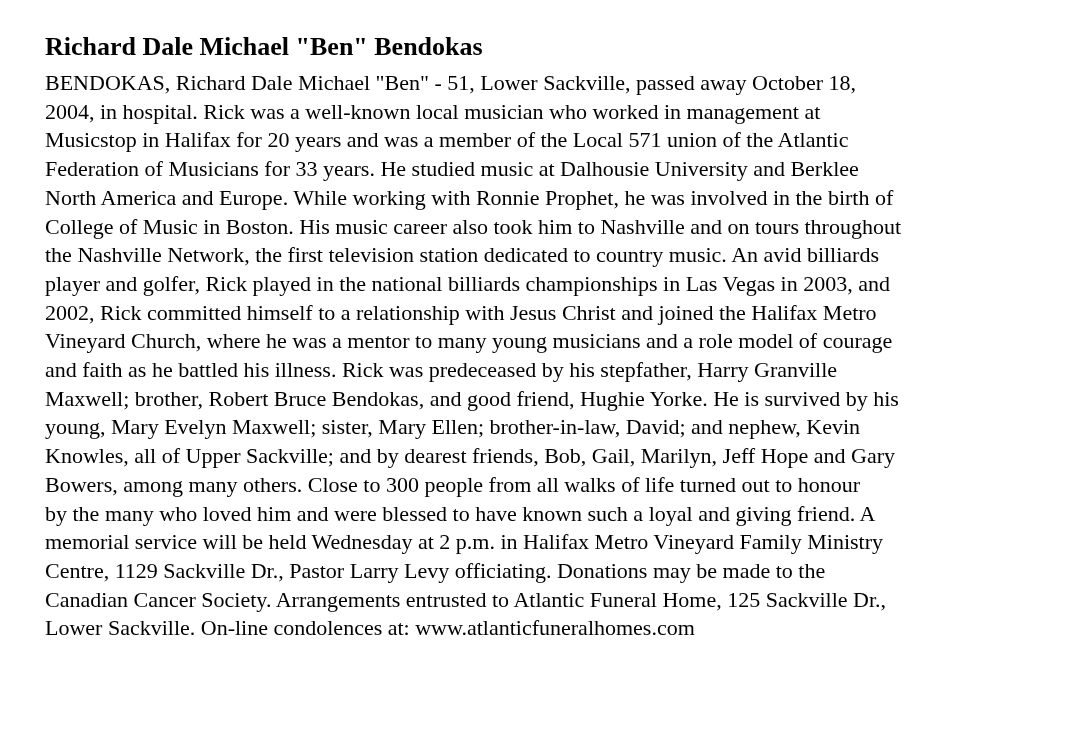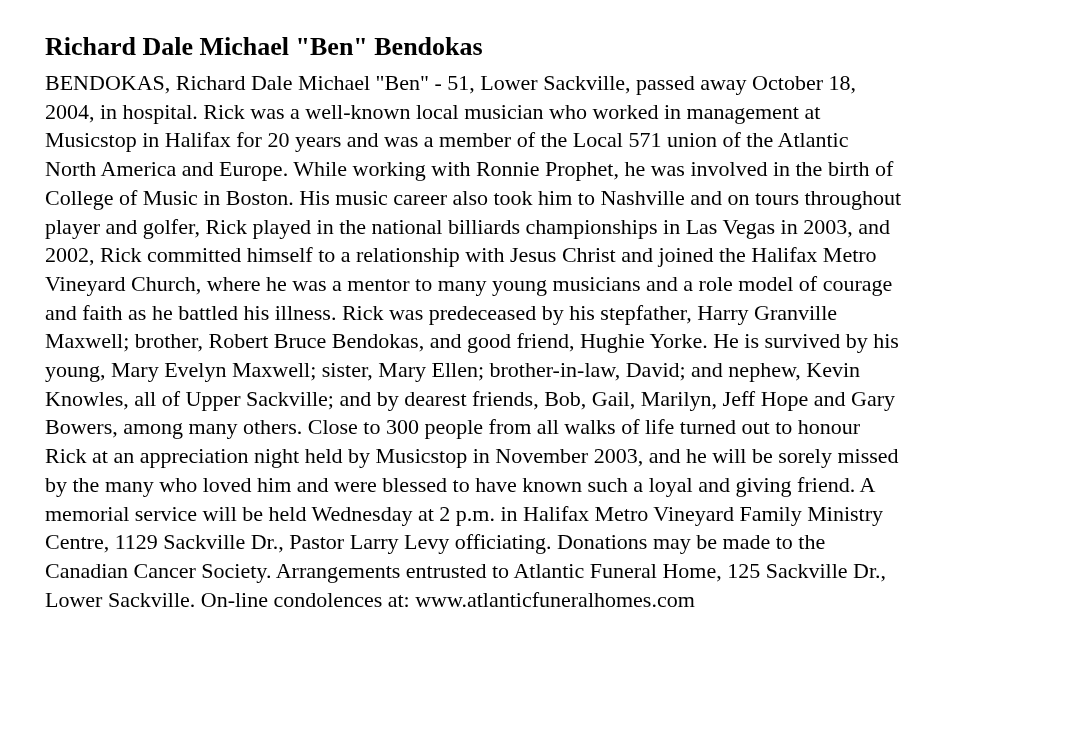--- a/index.html
+++ b/index.html
@@ -44,31 +44,32 @@
 </head>
 <body>
 
 <div class="page">
   <h1 class="title">Richard Dale Michael "Ben" Bendokas</h1>
   <div class="body-text">
     <div id="lines-container">
         <div class="line">BENDOKAS, Richard Dale Michael "Ben" - 51, Lower Sackville, passed away October 18,</div>
         <div class="line">2004, in hospital. Rick was a well-known local musician who worked in management at</div>
         <div class="line">Musicstop in Halifax for 20 years and was a member of the Local 571 union of the Atlantic</div>
+        <div class="line">Federation of Musicians for 33 years. He studied music at Dalhousie University and Berklee</div>
         <div class="line">North America and Europe. While working with Ronnie Prophet, he was involved in the birth of</div>
         <div class="line">College of Music in Boston. His music career also took him to Nashville and on tours throughout</div>
+        <div class="line">the Nashville Network, the first television station dedicated to country music. An avid billiards</div>
         <div class="line">player and golfer, Rick played in the national billiards championships in Las Vegas in 2003, and</div>
         <div class="line">2002, Rick committed himself to a relationship with Jesus Christ and joined the Halifax Metro</div>
         <div class="line">Vineyard Church, where he was a mentor to many young musicians and a role model of courage</div>
         <div class="line">and faith as he battled his illness. Rick was predeceased by his stepfather, Harry Granville</div>
         <div class="line">Maxwell; brother, Robert Bruce Bendokas, and good friend, Hughie Yorke. He is survived by his</div>
         <div class="line">young, Mary Evelyn Maxwell; sister, Mary Ellen; brother-in-law, David; and nephew, Kevin</div>
         <div class="line">Knowles, all of Upper Sackville; and by dearest friends, Bob, Gail, Marilyn, Jeff Hope and Gary</div>
         <div class="line">Bowers, among many others. Close to 300 people from all walks of life turned out to honour</div>
-        <div class="line">Rick at an appreciation night held by Musicstop in November 2003, and he will be sorely missed</div>
         <div class="line">by the many who loved him and were blessed to have known such a loyal and giving friend. A</div>
         <div class="line">memorial service will be held Wednesday at 2 p.m. in Halifax Metro Vineyard Family Ministry</div>
         <div class="line">Centre, 1129 Sackville Dr., Pastor Larry Levy officiating. Donations may be made to the</div>
         <div class="line">Canadian Cancer Society. Arrangements entrusted to Atlantic Funeral Home, 125 Sackville Dr.,</div>
       </div>
     <div class="line">
       <span>Lower Sackville. On-line condolences at: </span><a class="link">www.atlanticfuneralhomes.com</a>
     </div>
   </div>
 </div>

